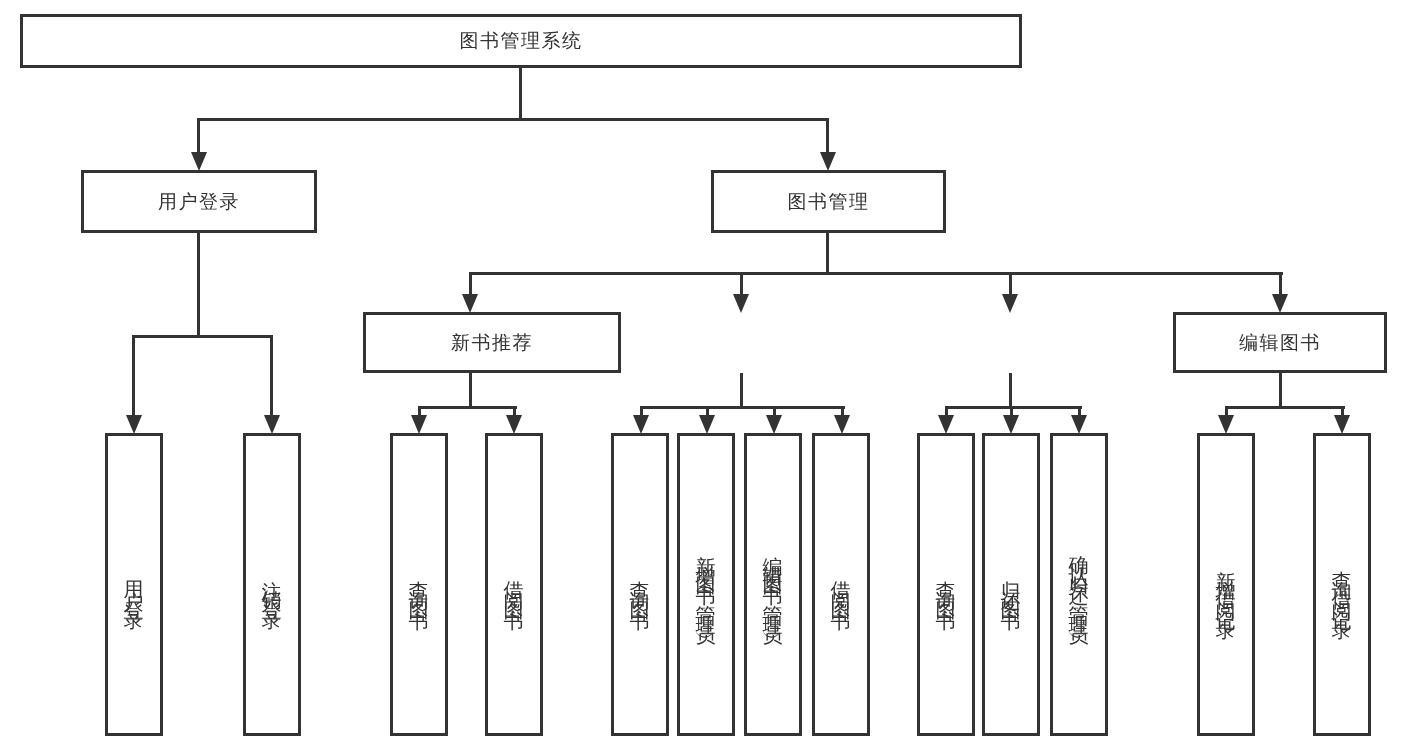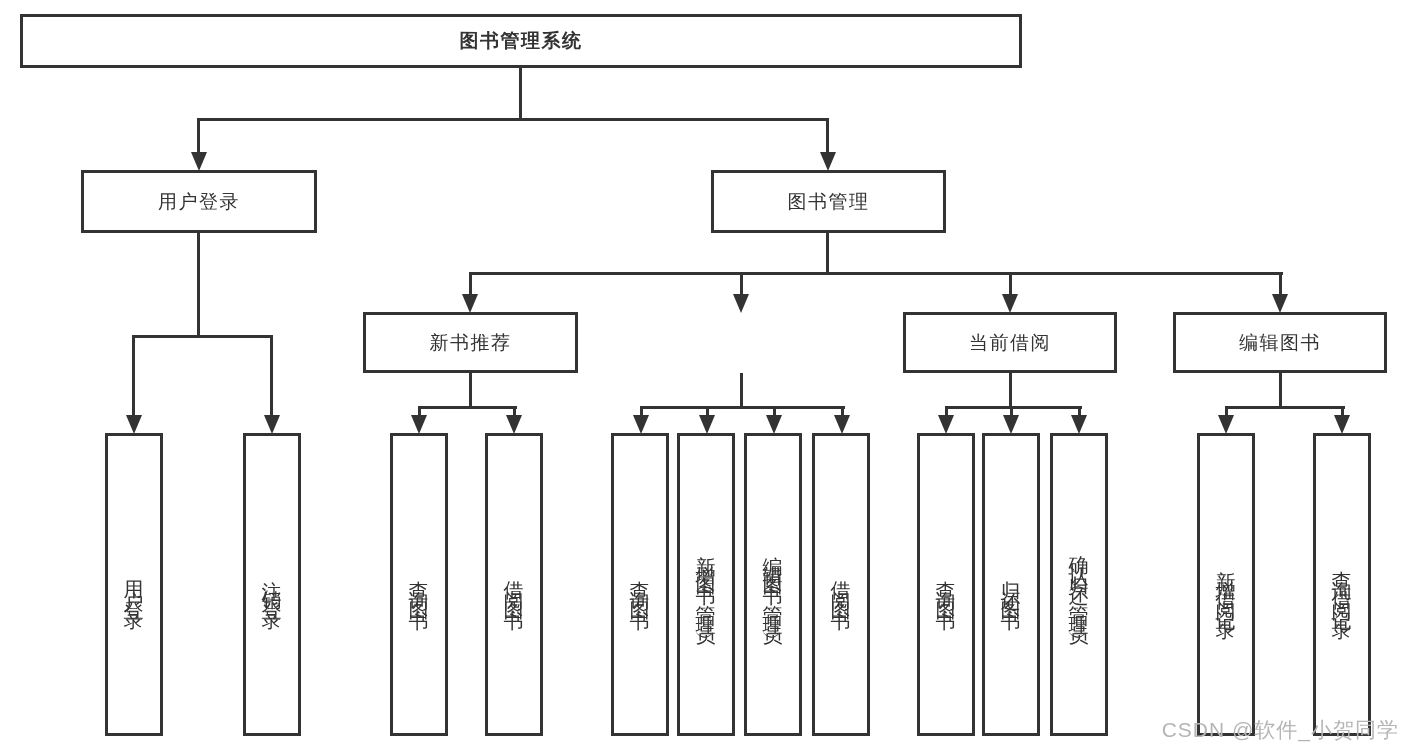--- a/index.html
+++ b/index.html
@@ -6,21 +6,21 @@
   .stage{
     position:relative;width:1405px;height:747px;background:#ffffff;
     font-family:"Liberation Sans","DejaVu Sans",sans-serif;color:#333333;
     overflow:hidden;
   }
   .box{
     position:absolute;box-sizing:border-box;border:3px solid #333333;background:#ffffff;
     display:flex;align-items:center;justify-content:center;
   }
   .hbox{font-size:19px;letter-spacing:1.5px;font-weight:400;}
-  .root{border-width:3px;font-weight:bold;}
+  .root{border-width:3px;}
   .vbox{width:58px;top:433px;height:303px;font-size:20px;}
   .vbox .vtext{
     writing-mode:vertical-rl;letter-spacing:10px;line-height:1;
     white-space:nowrap;
   }
   .ln{position:absolute;background:#333333;}
   .arrow{
     position:absolute;width:0;height:0;
     border-left:8px solid transparent;border-right:8px solid transparent;
     border-top:19px solid #333333;
@@ -64,25 +64,22 @@
   <div class="ln" style="left:469px;top:272px;width:814px;height:3px"></div>
   <div class="ln" style="left:469px;top:272px;width:3px;height:24px"></div>
   <div class="arrow" style="left:462px;top:294px"></div>
   <div class="ln" style="left:740px;top:272px;width:3px;height:24px"></div>
   <div class="arrow" style="left:733px;top:294px"></div>
   <div class="ln" style="left:1009px;top:272px;width:3px;height:24px"></div>
   <div class="arrow" style="left:1002px;top:294px"></div>
   <div class="ln" style="left:1279px;top:272px;width:3px;height:24px"></div>
   <div class="arrow" style="left:1272px;top:294px"></div>
 
-  <div class="box hbox" style="left:363px;top:312px;width:215px;height:61px">
+  <div class="box hbox" style="left:363px;top:312px;width:258px;height:61px">
     <span>新书推荐</span>
-  </div>
-  <div class="box hbox" style="left:903px;top:312px;width:214px;height:61px">
-    <span>当前借阅</span>
   </div>
   <div class="box hbox" style="left:1173px;top:312px;width:214px;height:61px">
     <span>编辑图书</span>
   </div>
 
   <div class="ln" style="left:469px;top:373px;width:3px;height:36px"></div>
   <div class="ln" style="left:418px;top:406px;width:99px;height:3px"></div>
   <div class="ln" style="left:418px;top:406px;width:3px;height:11px"></div>
   <div class="arrow" style="left:411px;top:415px"></div>
   <div class="ln" style="left:513px;top:406px;width:3px;height:11px"></div>
@@ -152,15 +149,14 @@
     <span class="vtext">确认归还（管理员）</span>
   </div>
 
   <div class="box vbox" style="left:1197px">
     <span class="vtext">新增借阅记录</span>
   </div>
   <div class="box vbox" style="left:1313px">
     <span class="vtext">查询借阅记录</span>
   </div>
 
-  <div class="watermark">CSDN @软件_小贺同学</div>
 
 </div>
 
 </body></html>

